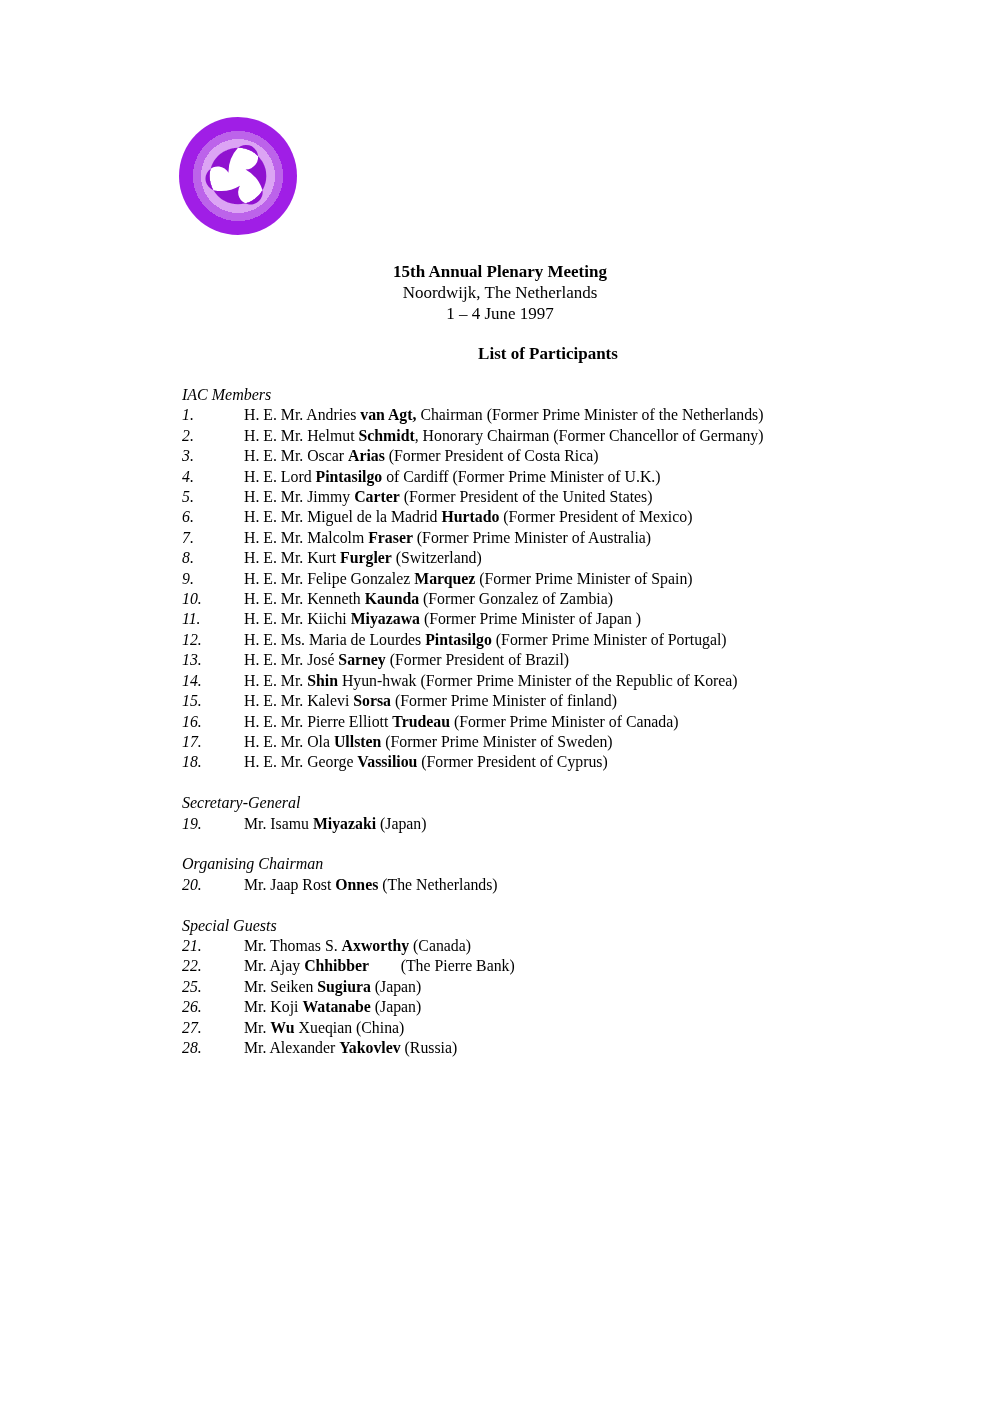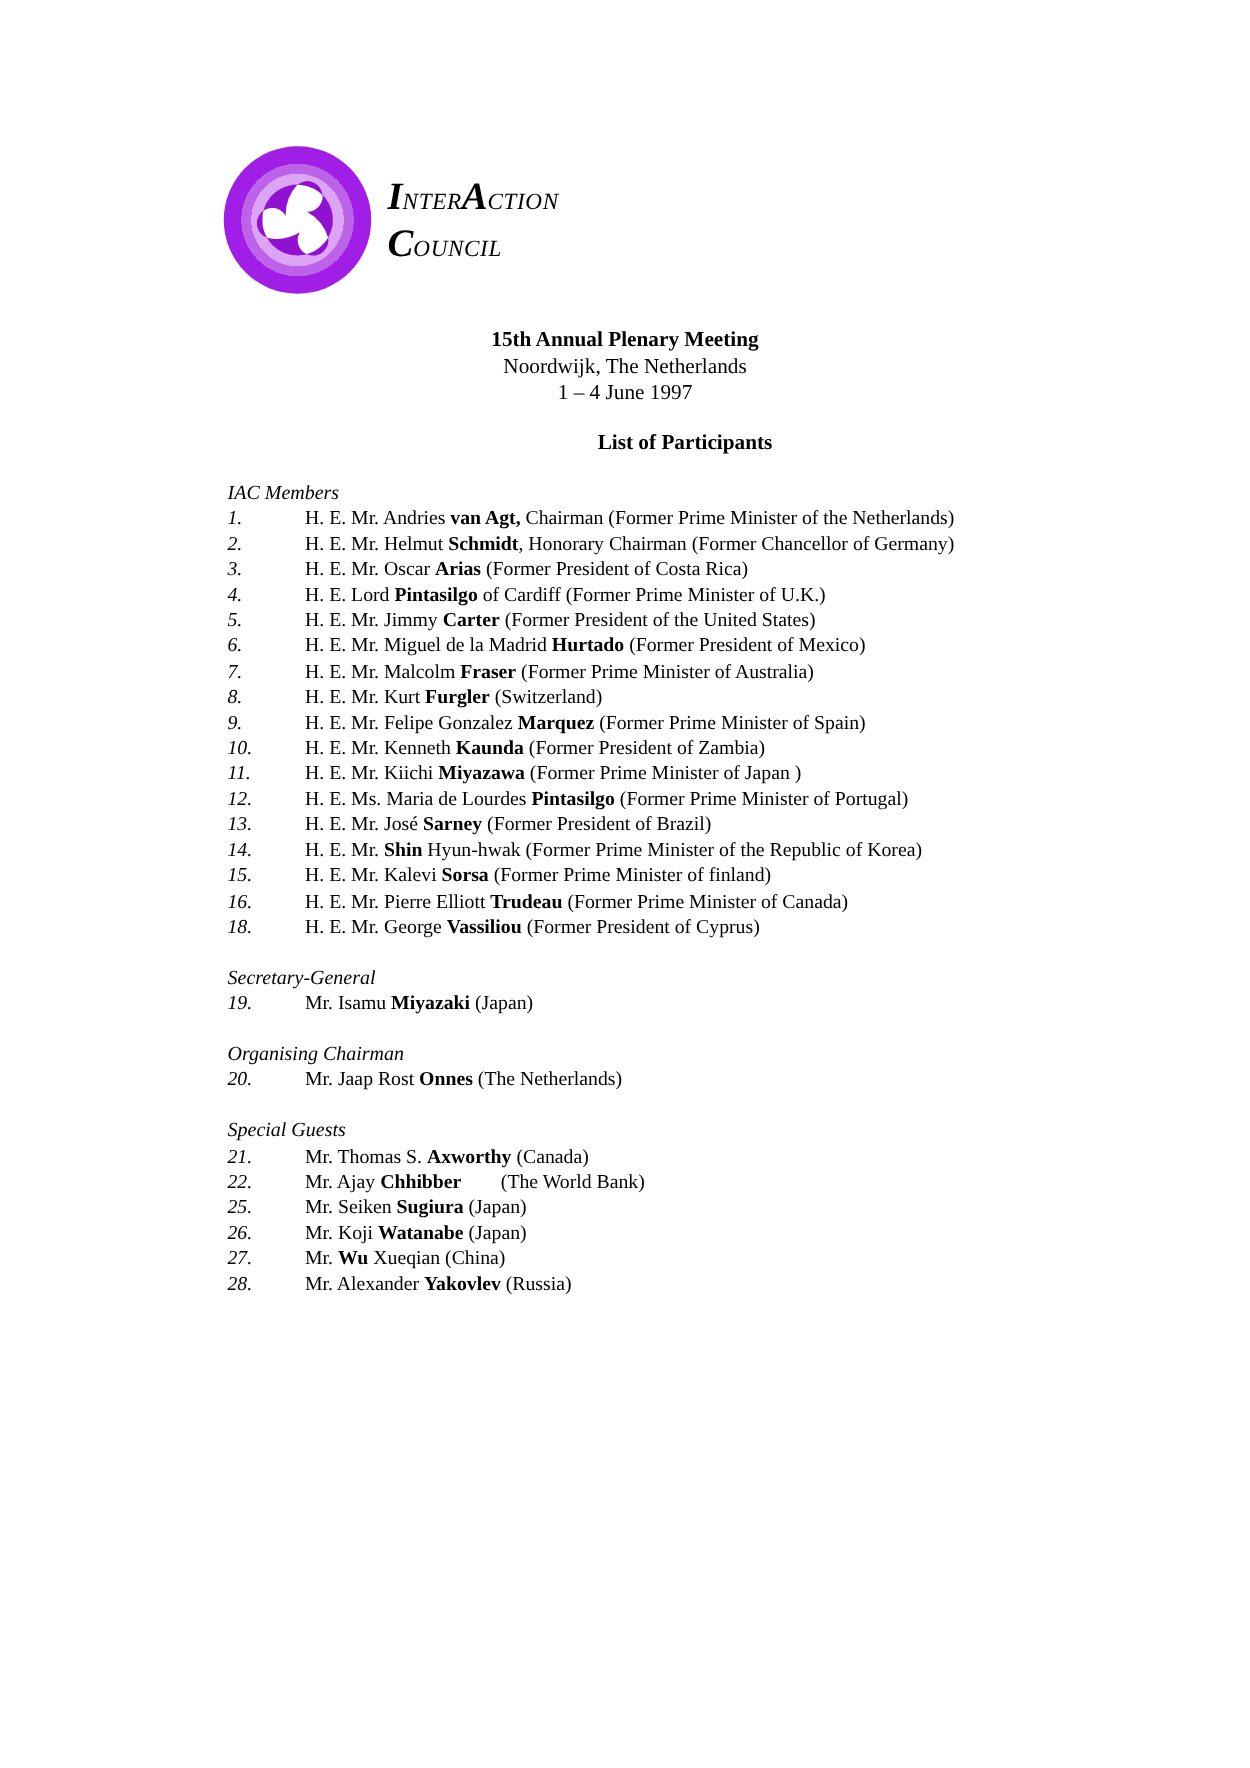--- a/index.html
+++ b/index.html
@@ -45,24 +45,20 @@
 
   <div class="logo">
     <div class="logo-rings" style="background: radial-gradient(circle, rgb(255, 255, 255) 0px, rgb(255, 255, 255) 28px, rgb(220, 164, 244) 28px, rgb(220, 164, 244) 37px, rgb(188, 99, 234) 37px, rgb(188, 99, 234) 45px, rgb(160, 30, 230) 45px, rgb(160, 30, 230) 59px);"></div>
     <svg class="swirl" width="66" height="66" viewBox="-35 -35 70 70" aria-hidden="true">
       <path d="M 0,-30 A 30,30 0 0 1 26,15 A 38,38 0 0 0 8,-7 A 13,13 0 1 0 0,-30 Z" fill="#9012D0"></path>
       <path transform="rotate(120)" d="M 0,-30 A 30,30 0 0 1 26,15 A 38,38 0 0 0 8,-7 A 13,13 0 1 0 0,-30 Z" fill="#9012D0"></path>
       <path transform="rotate(240)" d="M 0,-30 A 30,30 0 0 1 26,15 A 38,38 0 0 0 8,-7 A 13,13 0 1 0 0,-30 Z" fill="#9012D0"></path>
     </svg>
   </div>
 
-  <div class="brand">
-    <div class="brand-line"><span class="brand-big">I</span><span class="brand-small">NTER</span><span class="brand-big">A</span><span class="brand-small">CTION</span></div>
-    <div class="brand-line"><span class="brand-big">C</span><span class="brand-small">OUNCIL</span></div>
-  </div>
 
   <div class="header-block">
     <div class="header-title">15th Annual Plenary Meeting</div>
     <div>Noordwijk, The Netherlands</div>
     <div>1 – 4 June 1997</div>
   </div>
 
   <div class="subtitle">List of Participants</div>
 
   <div class="content">
@@ -99,21 +95,21 @@
         <div class="row">
           <div class="row-num">8.</div>
           <div class="row-text"><span>H. E. Mr. Kurt </span><span class="bold">Furgler</span><span> (Switzerland)</span></div>
         </div>
         <div class="row">
           <div class="row-num">9.</div>
           <div class="row-text"><span>H. E. Mr. Felipe Gonzalez </span><span class="bold">Marquez</span><span> (Former Prime Minister of Spain)</span></div>
         </div>
         <div class="row">
           <div class="row-num">10.</div>
-          <div class="row-text"><span>H. E. Mr. Kenneth </span><span class="bold">Kaunda</span><span> (Former President of Zambia)</span></div>
+          <div class="row-text"><span>H. E. Mr. Kenneth </span><span class="bold">Kaunda</span><span> (Former Gonzalez of Zambia)</span></div>
         </div>
         <div class="row">
           <div class="row-num">11.</div>
           <div class="row-text"><span>H. E. Mr. Kiichi </span><span class="bold">Miyazawa</span><span> (Former Prime Minister of Japan )</span></div>
         </div>
         <div class="row">
           <div class="row-num">12.</div>
           <div class="row-text"><span>H. E. Ms. Maria de Lourdes </span><span class="bold">Pintasilgo</span><span> (Former Prime Minister of Portugal)</span></div>
         </div>
         <div class="row">
@@ -124,20 +120,24 @@
           <div class="row-num">14.</div>
           <div class="row-text"><span>H. E. Mr. </span><span class="bold">Shin</span><span> Hyun-hwak (Former Prime Minister of the Republic of Korea)</span></div>
         </div>
         <div class="row">
           <div class="row-num">15.</div>
           <div class="row-text"><span>H. E. Mr. Kalevi </span><span class="bold">Sorsa</span><span> (Former Prime Minister of finland)</span></div>
         </div>
         <div class="row">
           <div class="row-num">16.</div>
           <div class="row-text"><span>H. E. Mr. Pierre Elliott </span><span class="bold">Trudeau</span><span> (Former Prime Minister of Canada)</span></div>
+        </div>
+        <div class="row">
+          <div class="row-num">17.</div>
+          <div class="row-text"><span>H. E. Mr. Ola </span><span class="bold">Ullsten</span><span> (Former Prime Minister of Sweden)</span></div>
         </div>
         <div class="row">
           <div class="row-num">18.</div>
           <div class="row-text"><span>H. E. Mr. George </span><span class="bold">Vassiliou</span><span> (Former President of Cyprus)</span></div>
         </div>
       </div>
       <div class="section">
         <div class="section-heading">Secretary-General</div>
         <div class="row">
           <div class="row-num">19.</div>
@@ -152,21 +152,21 @@
         </div>
       </div>
       <div class="section">
         <div class="section-heading">Special Guests</div>
         <div class="row">
           <div class="row-num">21.</div>
           <div class="row-text"><span>Mr. Thomas S. </span><span class="bold">Axworthy</span><span> (Canada)</span></div>
         </div>
         <div class="row">
           <div class="row-num">22.</div>
-          <div class="row-text"><span>Mr. Ajay </span><span class="bold">Chhibber</span><span>        (The World Bank)</span></div>
+          <div class="row-text"><span>Mr. Ajay </span><span class="bold">Chhibber</span><span>        (The Pierre Bank)</span></div>
         </div>
         <div class="row">
           <div class="row-num">25.</div>
           <div class="row-text"><span>Mr. Seiken </span><span class="bold">Sugiura</span><span> (Japan)</span></div>
         </div>
         <div class="row">
           <div class="row-num">26.</div>
           <div class="row-text"><span>Mr. Koji </span><span class="bold">Watanabe</span><span> (Japan)</span></div>
         </div>
         <div class="row">

